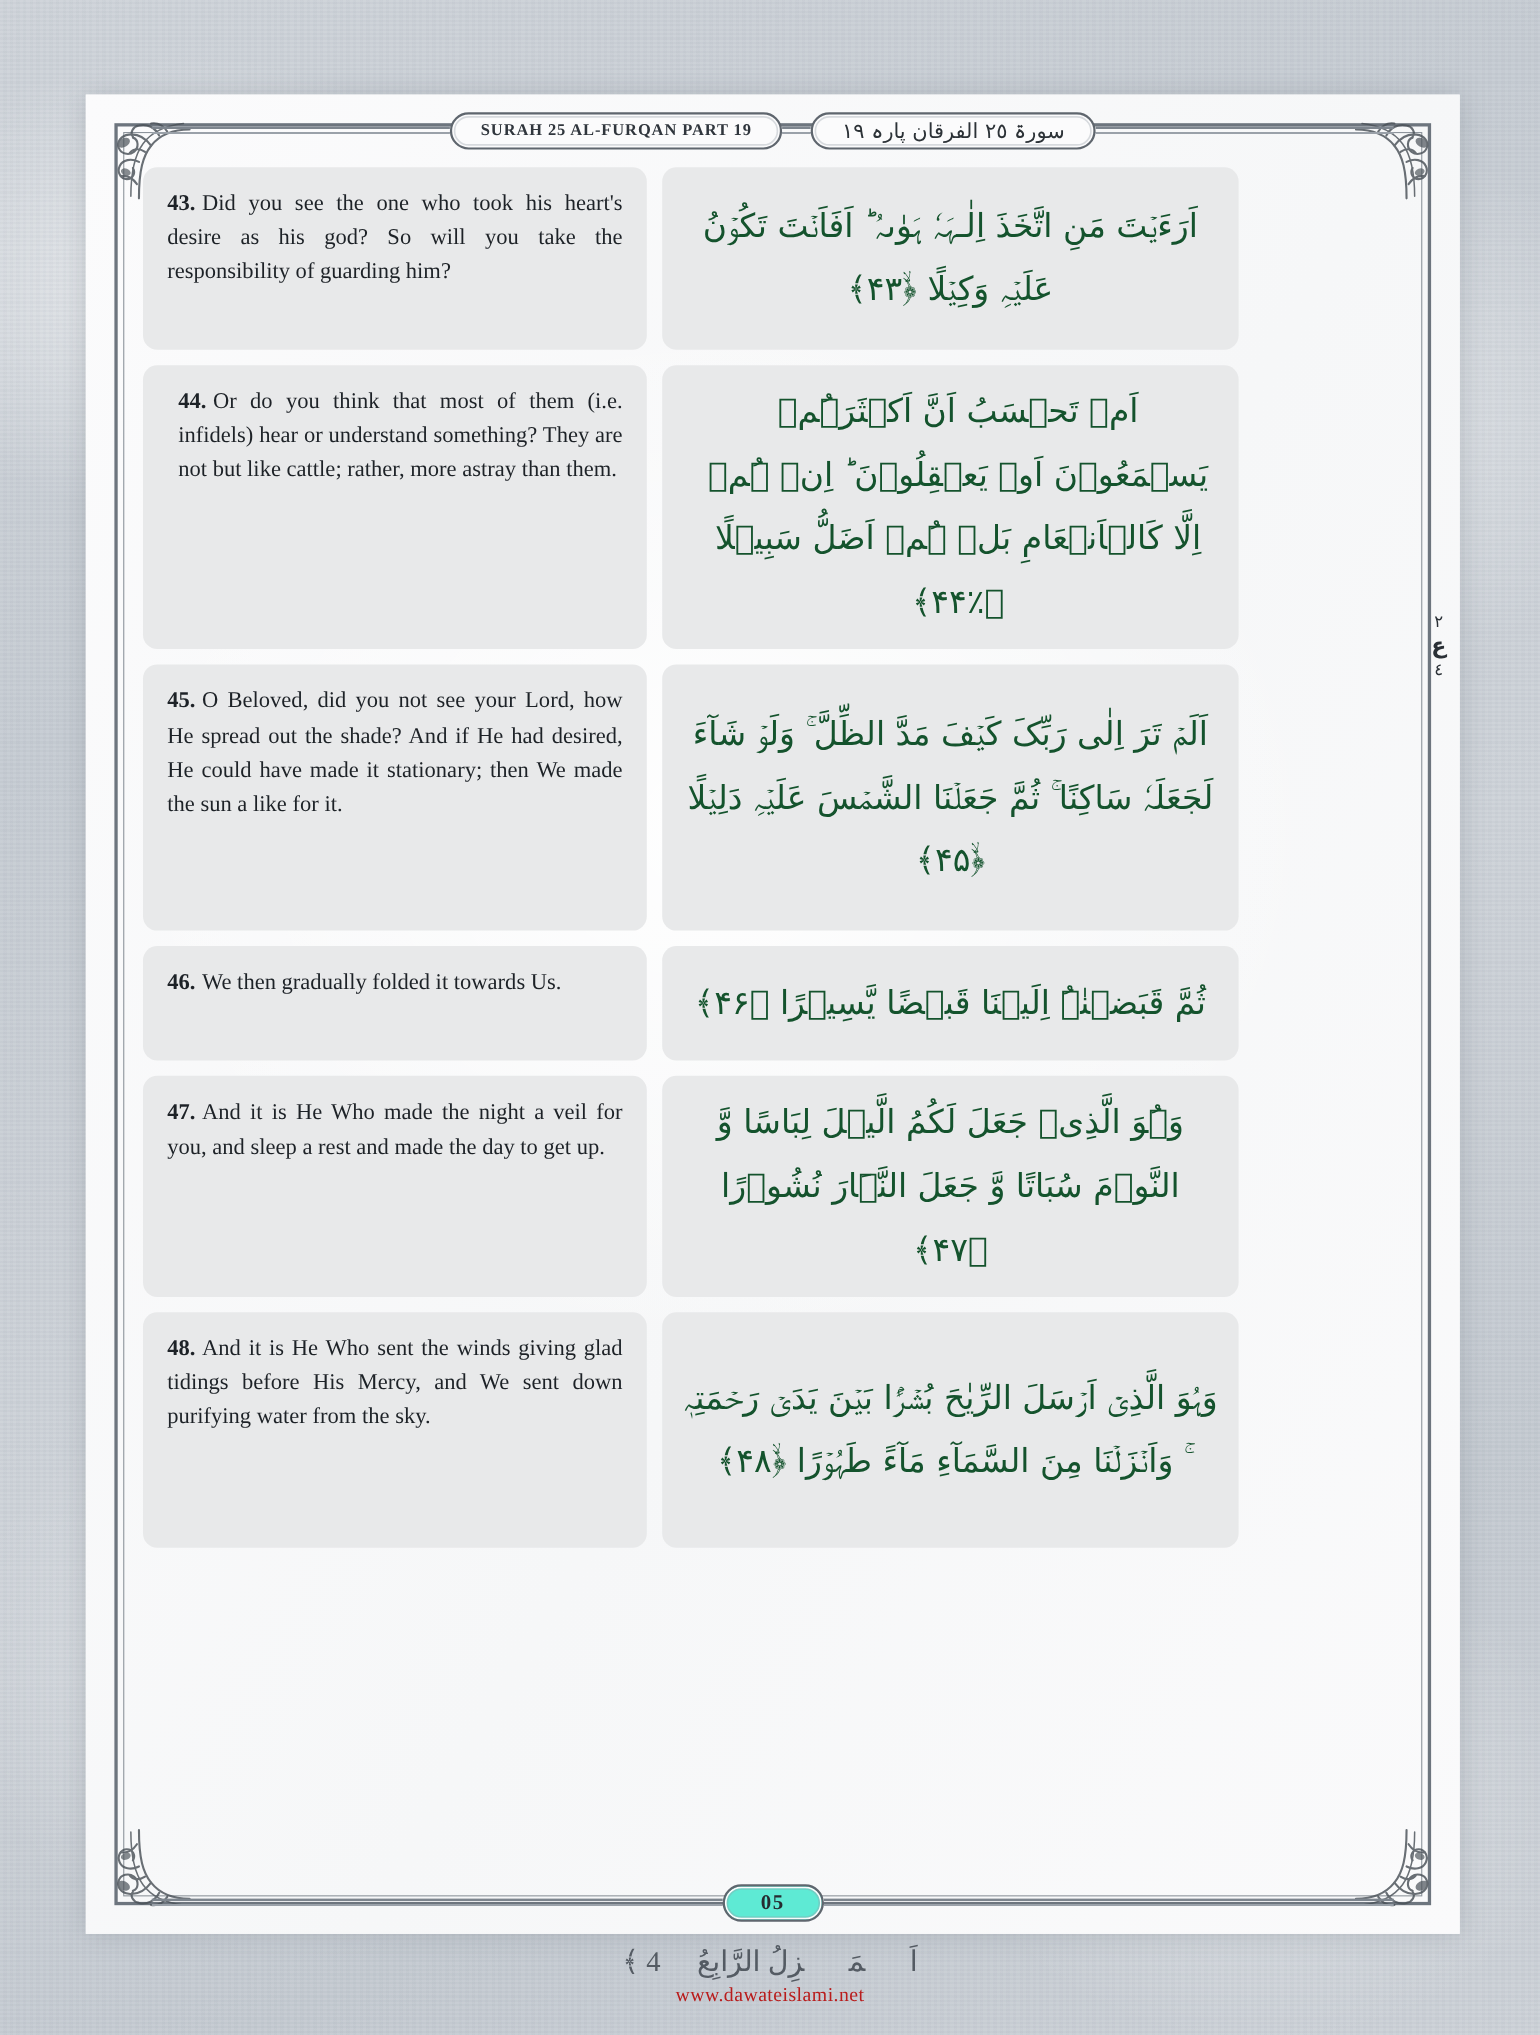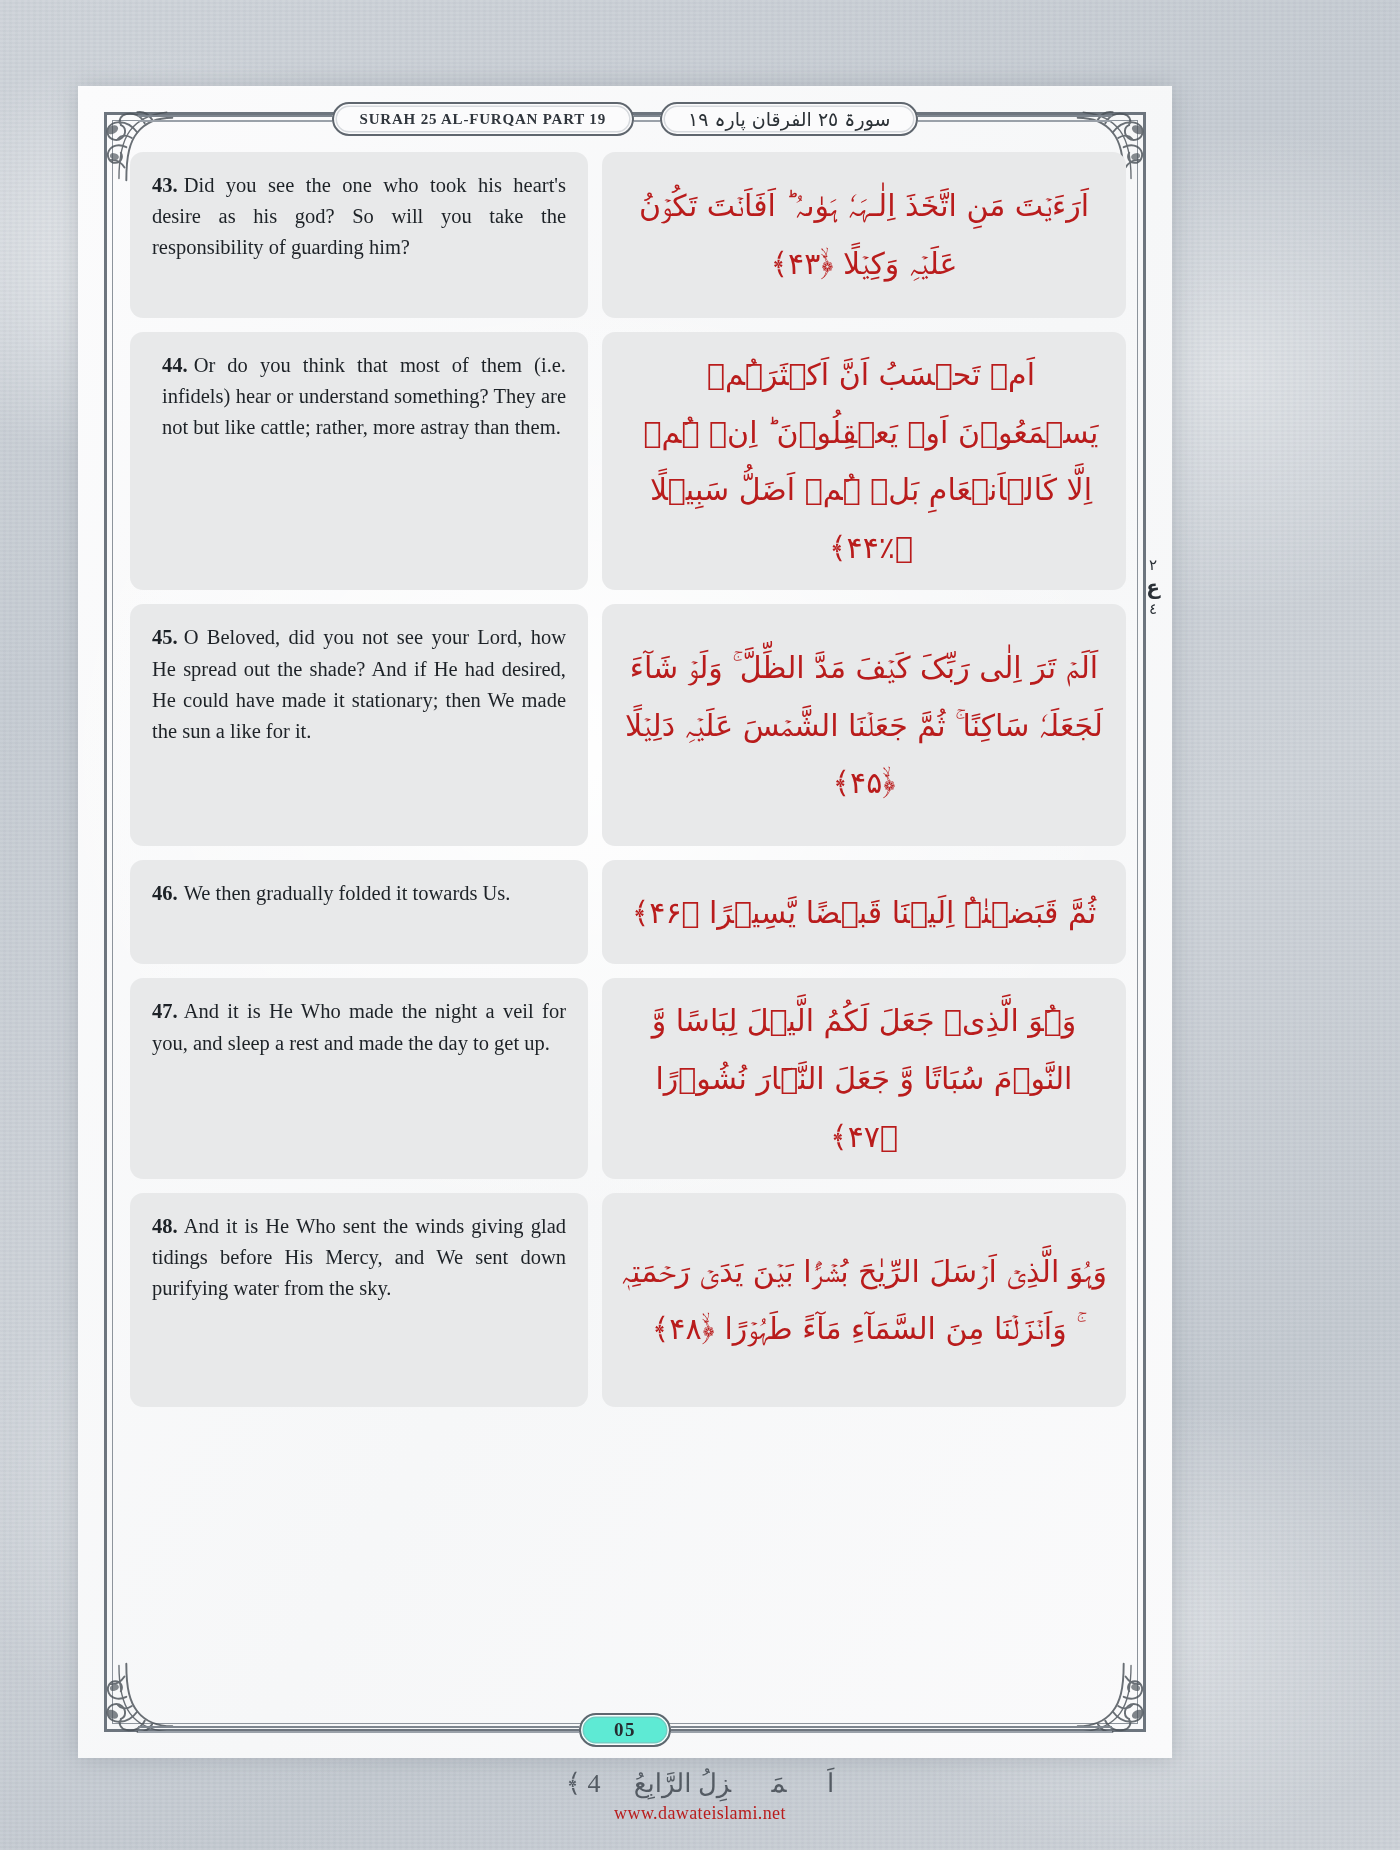--- a/index.html
+++ b/index.html
@@ -32,21 +32,21 @@
     background:
       repeating-linear-gradient(0deg, rgba(255,255,255,.05) 0 2px, rgba(140,148,158,.05) 2px 4px),
       repeating-linear-gradient(90deg, rgba(255,255,255,.04) 0 3px, rgba(140,148,158,.04) 3px 6px);
     opacity: .85;
   }
 
   
   #sheet {
     position: absolute;
     left: 78px;  top: 86px;
-    width: 1094px; height: 1672px;
+    width: 1249px; height: 1672px;
     background: #fdfdfd;
     box-shadow: 0 0 22px rgba(120,128,138,.35);
   }
   #sheet::before {
     content: "";
     position: absolute; inset: 0;
     background:
       radial-gradient(ellipse 700px 600px at 46% 40%, rgba(255,255,255,.9), transparent 80%),
       linear-gradient(120deg, #fbfbfc, #f6f7f8 55%, #fafafb);
   }
@@ -156,21 +156,21 @@
   .vnum {
     font-weight: 700;
     margin-right: 6px;
   }
   .cell-ar {
     flex: 1;
     direction: rtl;
     font-family: "DejaVu Sans", sans-serif;
     font-size: 30px;
     line-height: 1.92;
-    color: #b91c1c;
+    color: #14532d;
     text-align: center;
     display: flex;
     align-items: center;
     justify-content: center;
     padding: 14px 18px;
   }
   .cell-ar span { display: block; width: 100%; }
 
   
   .r0 .cell { min-height: 166px; }

